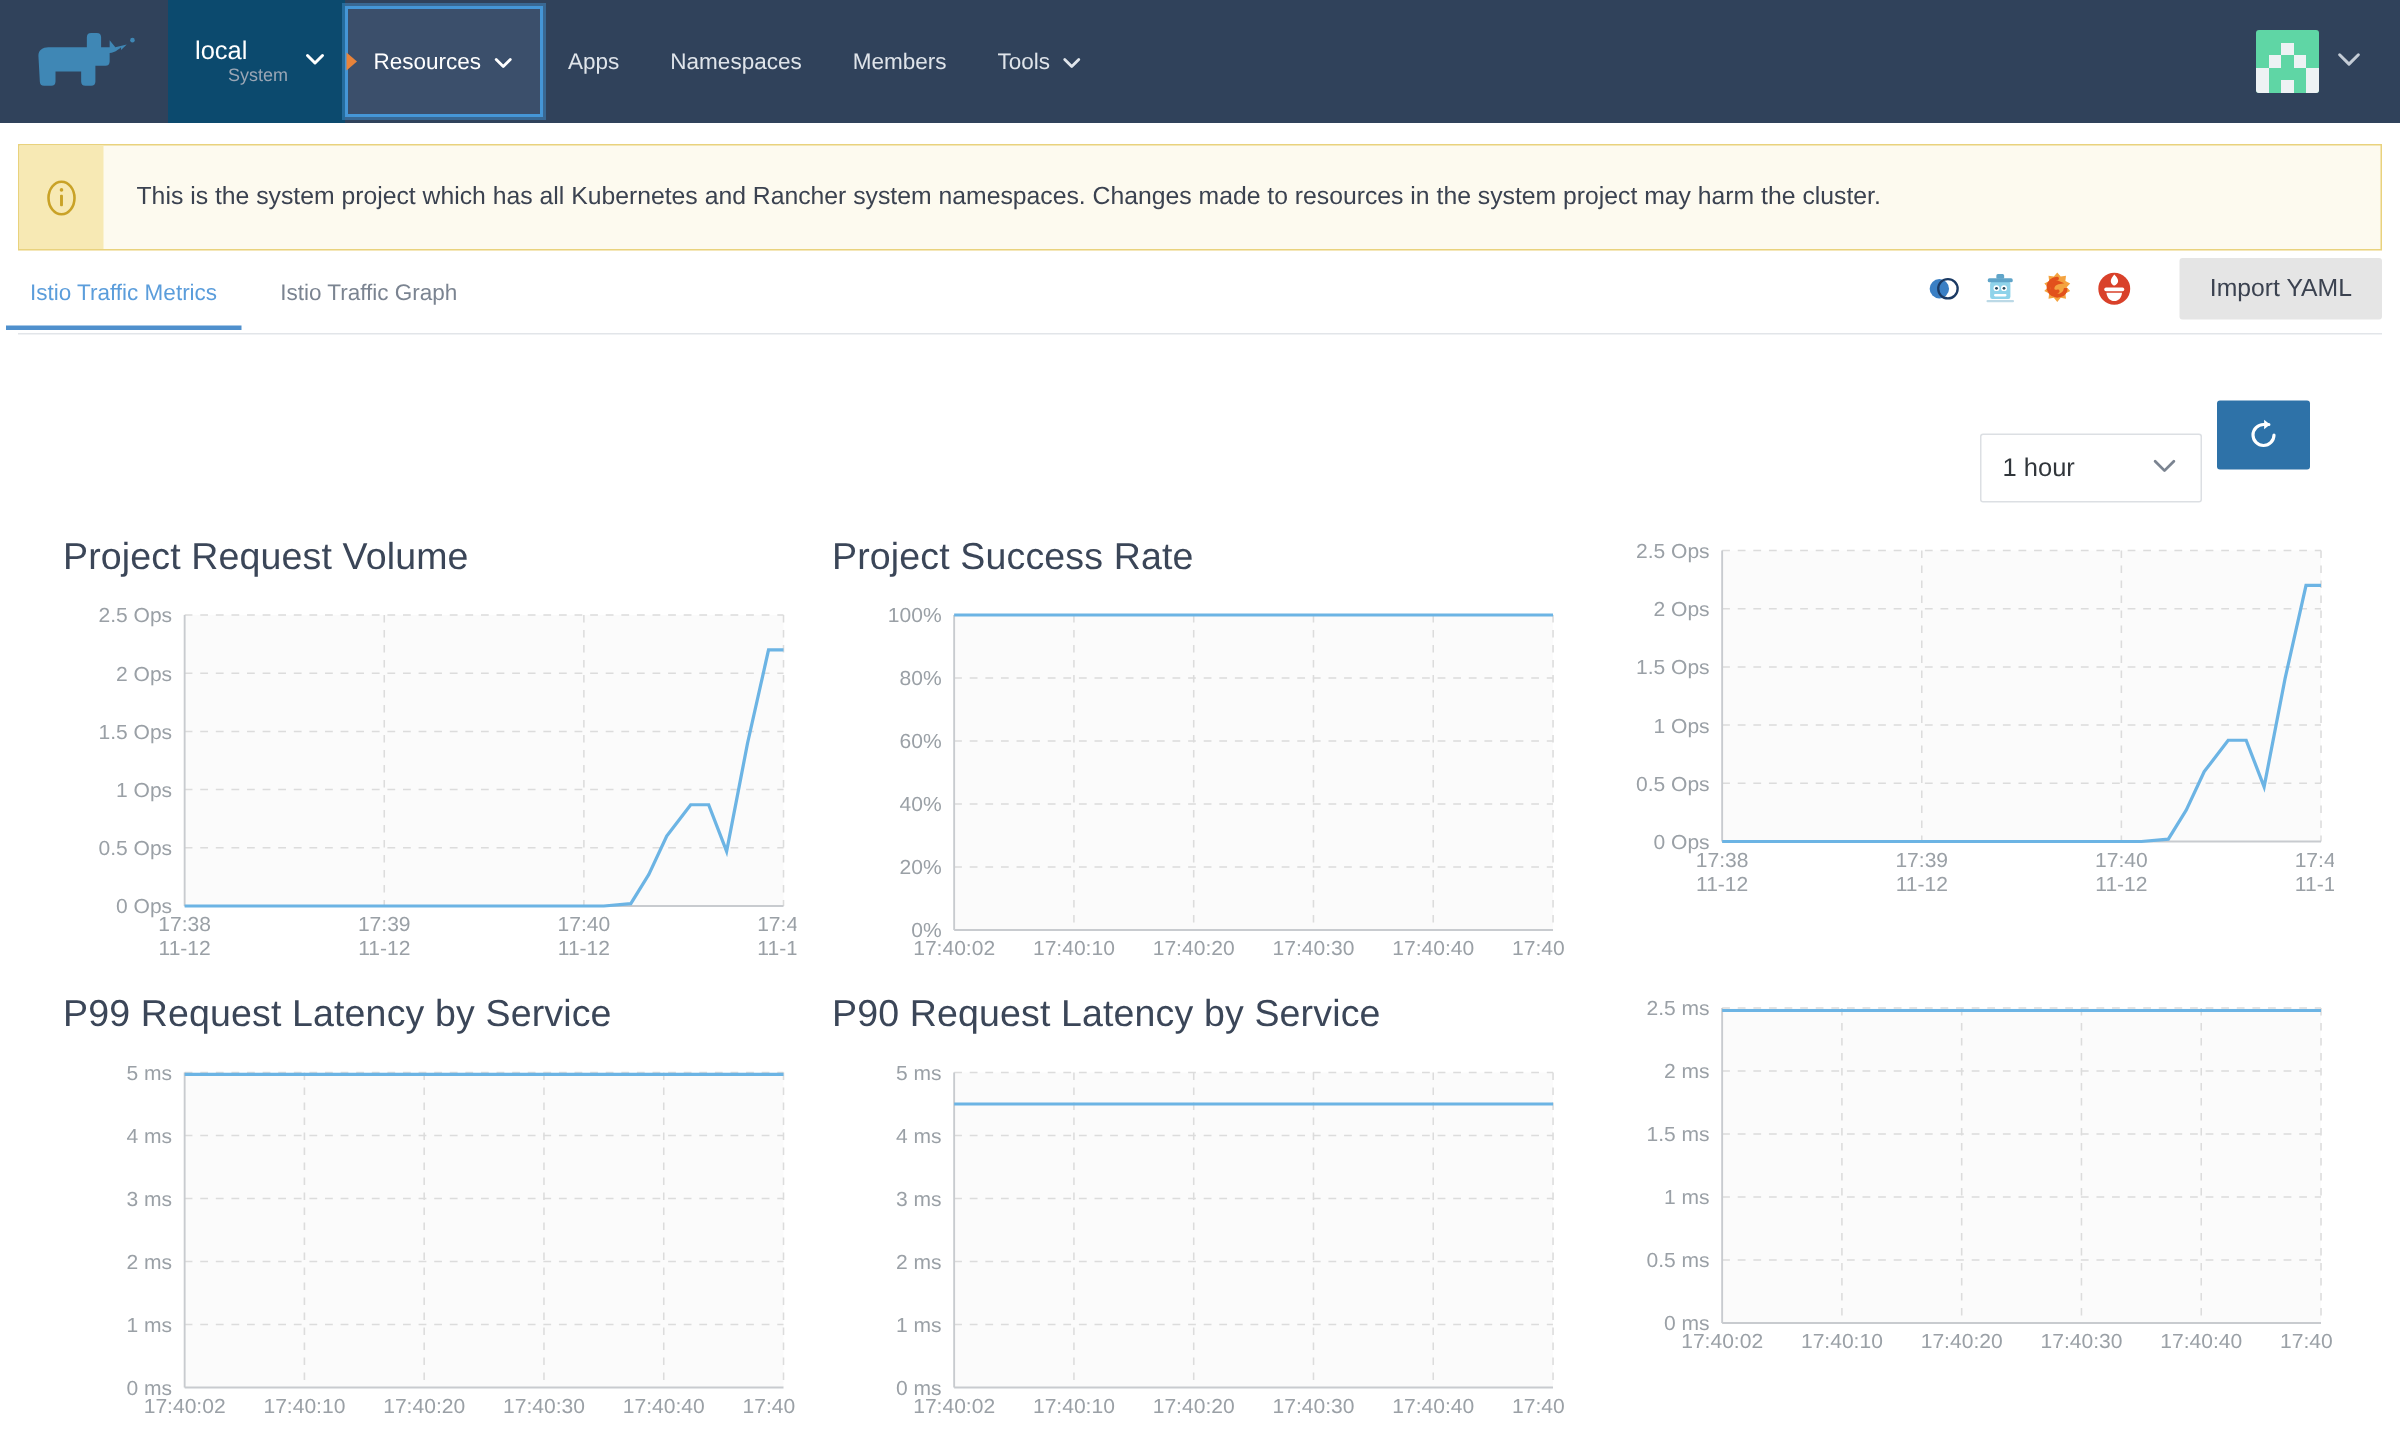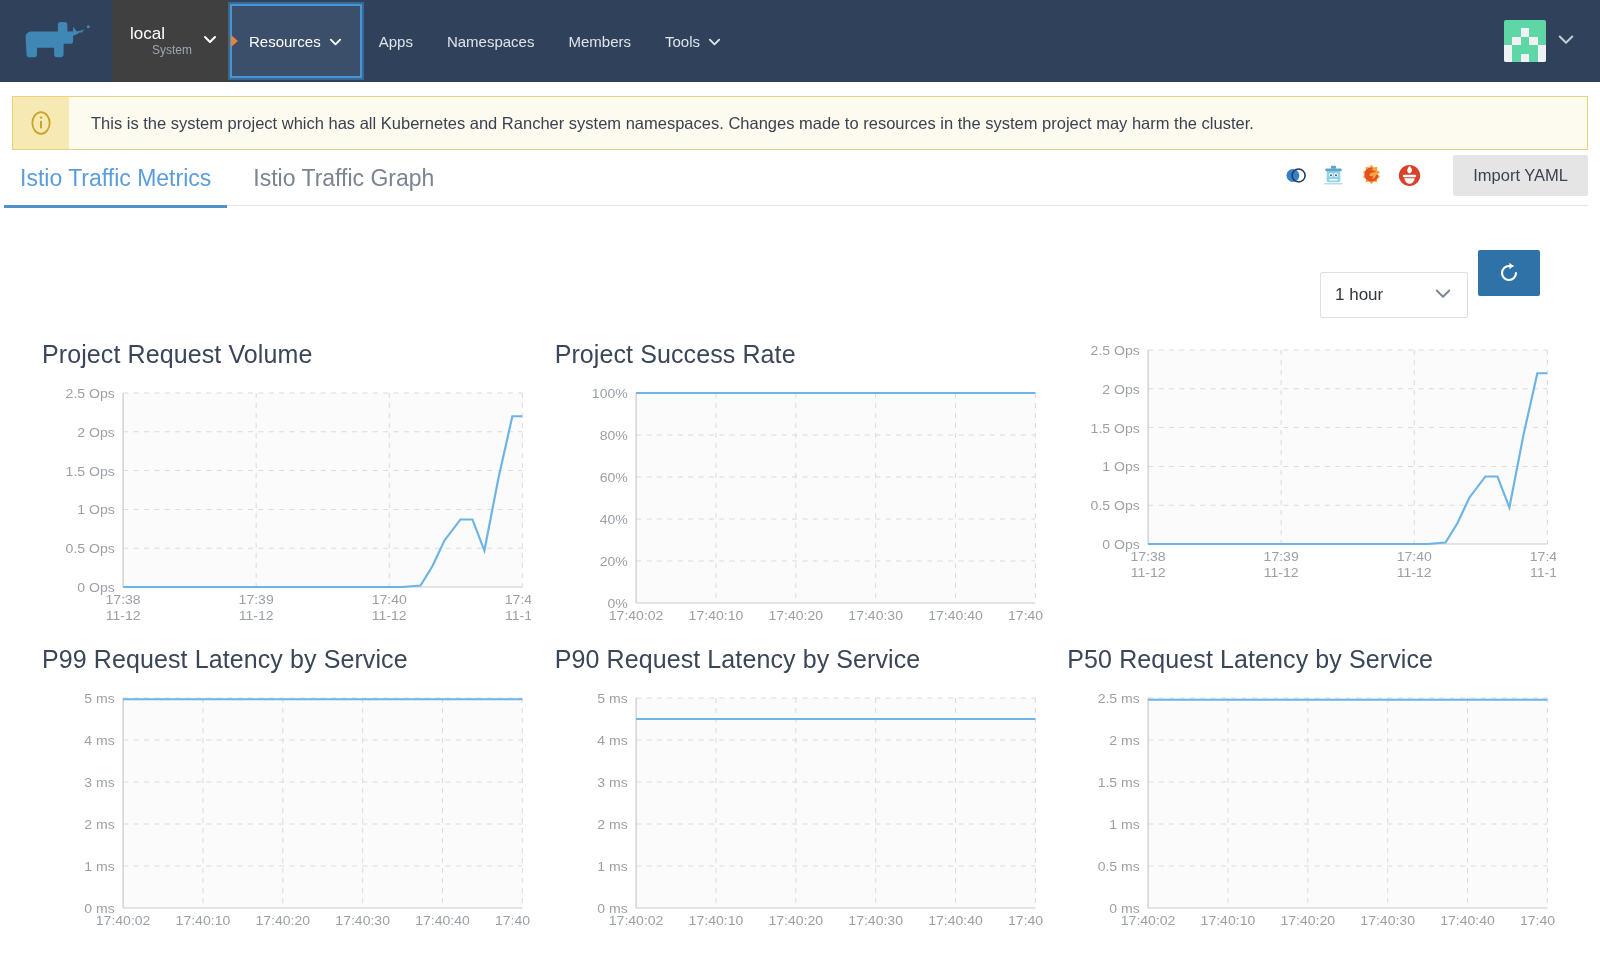--- a/index.html
+++ b/index.html
@@ -24,21 +24,21 @@
   .logo-wrap {
     width: 112px;
     display: flex; align-items: center; justify-content: center;
     flex: 0 0 112px;
   }
   .logo-svg { width: 76px; height: 46px; display: block; }
 
   .nav-cluster { display: flex; align-items: stretch; }
 
   .cluster-pick {
-    background: #404040;
+    background: #0c4a6e;
     display: flex; align-items: center;
     padding: 0 6px 0 18px;
     min-width: 118px;
     position: relative;
   }
   .cluster-stack { display: flex; flex-direction: column; line-height: 1.15; }
   .cluster-name { color: #ffffff; font-size: 17px; }
   .cluster-sub { color: #9aa6b5; font-size: 12px; padding-left: 22px; }
   .cluster-caret { margin-left: 10px; color: #ffffff; }
 
@@ -79,21 +79,21 @@
   .avatar {
     width: 42px; height: 42px;
     display: block;
     border-radius: 2px;
   }
   .avatar-caret { color: #c4ccd6; }
 
   
   .banner {
     margin: 14px 12px 0 12px;
-    height: 54px;
+    height: 71px;
     background: #fdfaef;
     border: 1px solid #e9d27d;
     display: flex; align-items: center;
   }
   .banner-icon-cell {
     width: 56px; height: 100%;
     background: #f7e9b4;
     display: flex; align-items: center; justify-content: center;
     flex: 0 0 56px;
   }
@@ -107,21 +107,21 @@
   
   .tabrow {
     margin: 0 12px;
     border-bottom: 1px solid #e2e5e9;
     display: flex; align-items: center;
     height: 56px;
     position: relative;
     padding-top: 6px;
   }
   .tab {
-    font-size: 23px;
+    font-size: 15px;
     padding: 0 8px 16px 8px;
     margin-right: 26px;
     color: #7b8491;
     cursor: pointer;
     position: relative;
     top: 6px;
   }
   .tab.active { color: #5b9ddb; }
   .tab.active::after {
     content: "";
@@ -507,21 +507,20 @@
         <text x="385.20000000000005" y="237" class="ax-label-x">17:40:40</text>
         <line x1="462" y1="10" x2="462" y2="220" class="gridline"></line>
         <text x="462" y="237" class="ax-label-x">17:40:50</text>
         <line x1="78" y1="10" x2="78" y2="220" class="axisline"></line>
         <line x1="78" y1="220" x2="462" y2="220" class="axisline"></line>
         <polyline points="78.00,31.00 462.00,31.00" class="series" stroke="#6cb4e4"></polyline>
       </svg>
   </div>
 
   <div class="panel">
-    <h2 class="panel-title">P50 Request Latency by Service</h2>
     <svg class="chart-svg" viewBox="0 0 470 248" preserveAspectRatio="none">
         <rect x="78" y="10" width="384" height="210" class="plotbg"></rect>
         <text x="70" y="225" class="ax-label" text-anchor="end">0 ms</text>
         <line x1="78" y1="178" x2="462" y2="178" class="gridline"></line>
         <text x="70" y="183" class="ax-label" text-anchor="end">0.5 ms</text>
         <line x1="78" y1="136" x2="462" y2="136" class="gridline"></line>
         <text x="70" y="141" class="ax-label" text-anchor="end">1 ms</text>
         <line x1="78" y1="94" x2="462" y2="94" class="gridline"></line>
         <text x="70" y="99" class="ax-label" text-anchor="end">1.5 ms</text>
         <line x1="78" y1="52" x2="462" y2="52" class="gridline"></line>

